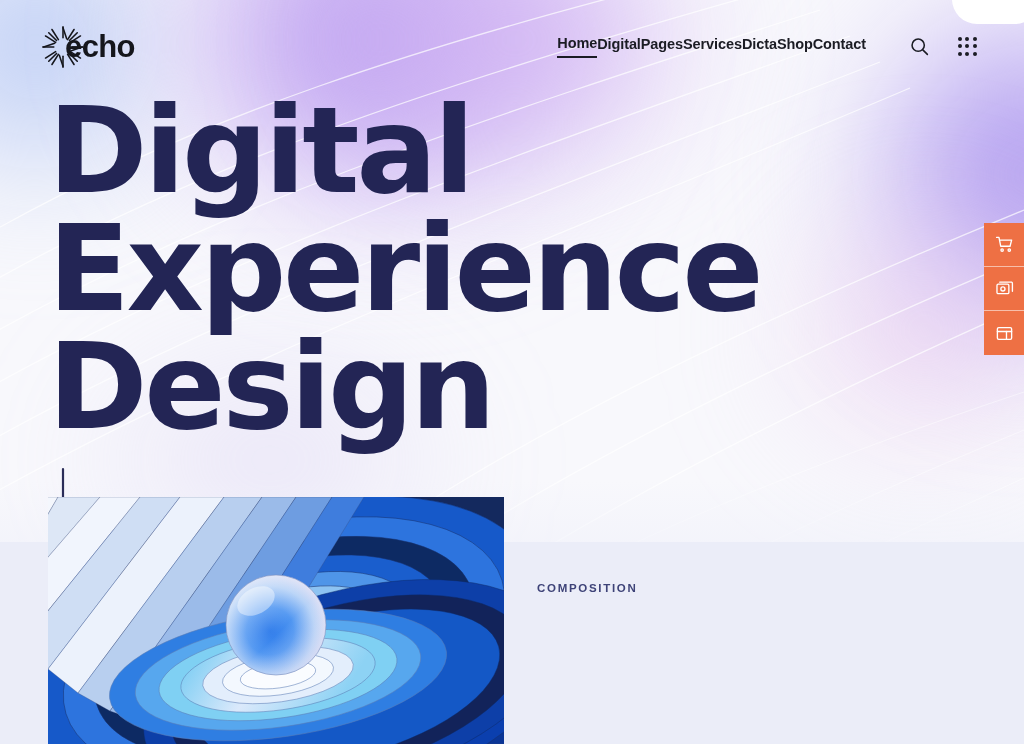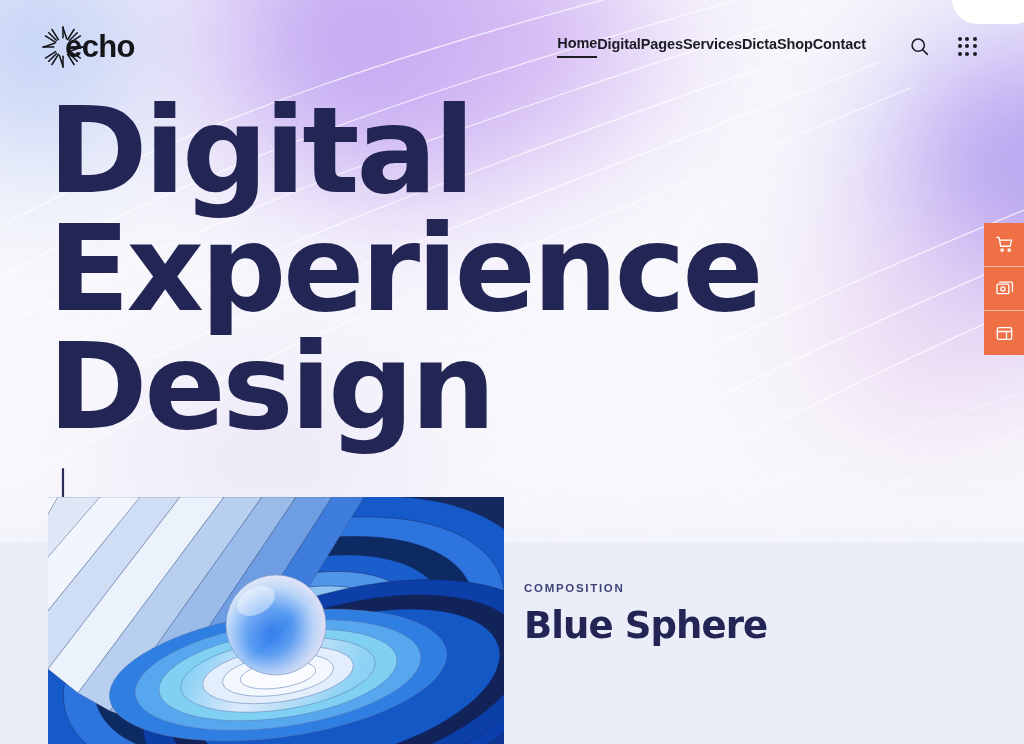--- a/index.html
+++ b/index.html
@@ -91,21 +91,21 @@
   #hero-title .hero-line { display:block; white-space:nowrap; }
   #scroll-arrow { margin-left:50px; margin-top:20px; }
 
   
   #showcase { position:absolute; left:0; top:497px; width:1024px; height:247px; z-index:20; display:flex; }
   #artwork-frame {
     width:456px; height:247px; margin-left:48px; overflow:hidden;
     position:relative; background:#0b3fb0; flex:none;
   }
   #artwork-svg { display:block; width:456px; height:247px; }
-  #showcase-copy { margin-left:20px; padding-top:85px; width:400px; }
+  #showcase-copy { margin-left:33px; padding-top:85px; width:400px; }
   #eyebrow-label {
     font-size:11.5px; font-weight:700; letter-spacing:1.7px; color:#3e4378;
   }
   #showcase-title {
     margin-top:13px; font-size:37px; font-weight:700; color:#232555;
     letter-spacing:-0.9px; line-height:1.05;
     font-family:"DejaVu Sans", sans-serif;
   }
   #showcase-body {
     margin-top:21px; font-size:13.6px; line-height:1.72; color:#6e7190;
@@ -335,21 +335,20 @@
           <circle cx="228" cy="128" r="50" fill="url(#sphereRim)" opacity="0.55"></circle>
           <circle cx="228" cy="128" r="50" fill="none" stroke="#7a8fc0" stroke-width="0.9" stroke-opacity="0.7"></circle>
           <ellipse cx="208" cy="104" rx="20" ry="13" fill="#ffffff" opacity="0.42" transform="rotate(-28 208 104)"></ellipse>
         </g>
       </g>
     </svg>
   </figure>
 
   <div id="showcase-copy">
     <div id="eyebrow-label">COMPOSITION</div>
-    <h2 id="showcase-title">Blue Sphere</h2>
   </div>
 </section>
 
 <aside id="side-dock">
   <button class="dock-btn">
     <svg width="19" height="19" viewBox="0 0 24 24" fill="none" stroke="#ffffff" stroke-width="1.7" stroke-linecap="round" stroke-linejoin="round">
       <path d="M2 3 L5 3 L7.2 14.2 L19 14.2 L21 6.5 L6 6.5"></path>
       <circle cx="9" cy="19" r="1.5"></circle>
       <circle cx="18" cy="19" r="1.5"></circle>
     </svg>

